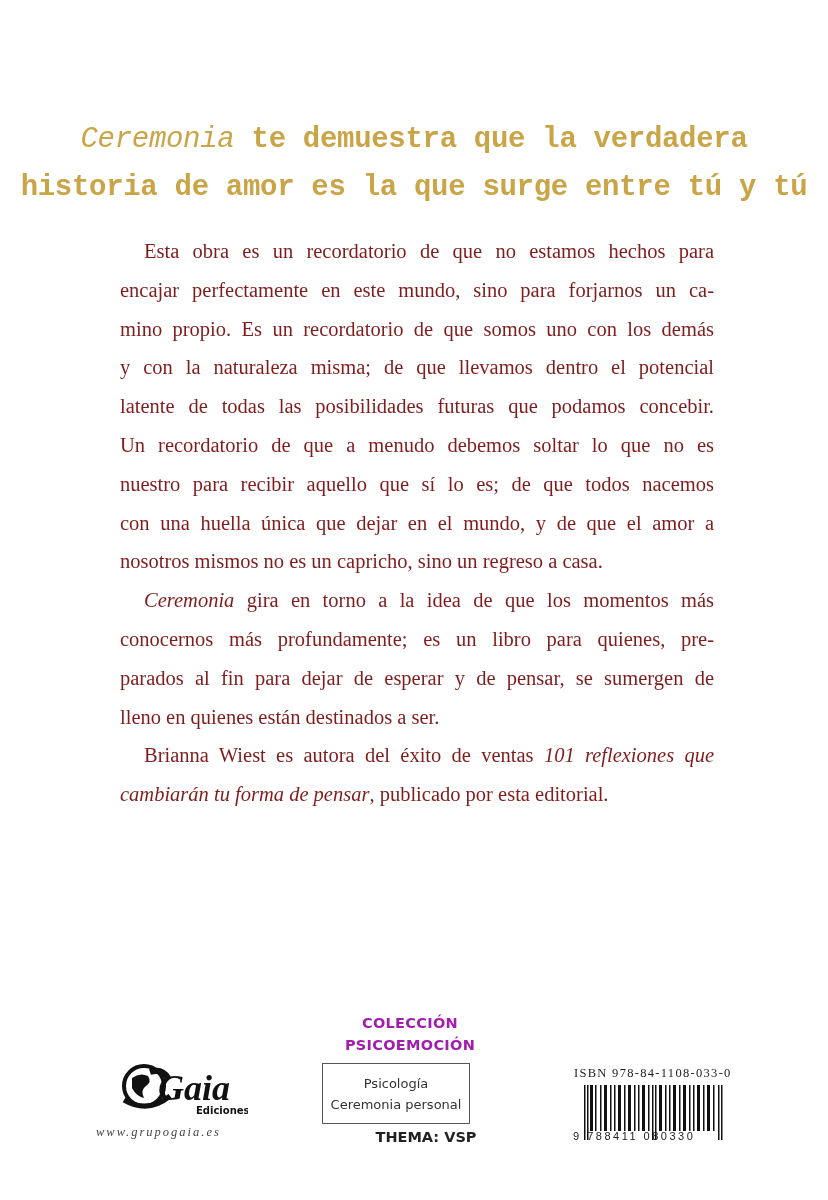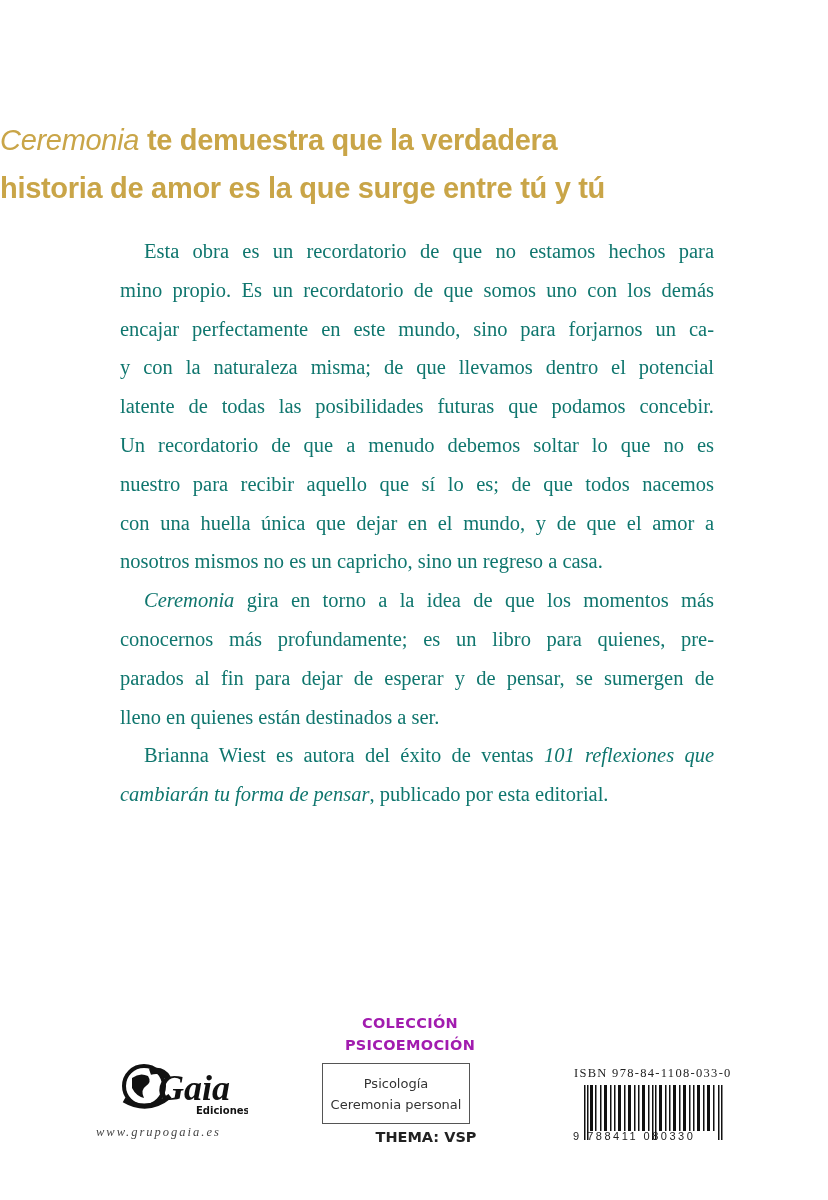--- a/index.html
+++ b/index.html
@@ -1,30 +1,30 @@
 <!DOCTYPE html>
 <html><head>
 <meta charset="utf-8">
 <style>
   html, body { margin: 0; padding: 0; }
   body {
     width: 828px; height: 1200px; background: #ffffff; position: relative; overflow: hidden;
     font-family: "Liberation Serif", "DejaVu Serif", serif; color: #2a2a2a;
   }
   .headline {
-    position: absolute; left: 0; width: 828px; 
-    font-family: Liberation Sans, sans-serif; font-weight: bold;
+    position: absolute; left: 0; width: 828px; text-align: center;
+    font-family: Liberation Mono, monospace; font-weight: bold;
     font-size: 29px; line-height: 48px; color: #c9a548; top: 116px;
     letter-spacing: -0.3px;
   }
   .headline .line { display: block; white-space: nowrap; }
   .headline em { font-weight: normal; font-style: italic; }
   .body-text {
     position: absolute; left: 120px; width: 594px; top: 232px;
-    font-size: 20.5px; line-height: 38.8px; color: #0f766e; text-align: justify;
+    font-size: 20.5px; line-height: 38.8px; color: #7f1d1d; text-align: justify;
   }
   .body-text .ln { display: block; white-space: nowrap; text-align-last: justify; }
   .body-text .ln.last { text-align-last: left; }
   .body-text .indent { padding-left: 24px; }
   .collection {
     position: absolute; left: 300px; width: 220px; top: 1012px; text-align: center;
     font-family: "DejaVu Sans", sans-serif; font-weight: bold; font-size: 14.5px;
     line-height: 22px; color: #a21caf; letter-spacing: 0.3px;
   }
   .subject-box {
@@ -56,22 +56,22 @@
 </head>
 <body>
 
 <div class="headline">
   <span class="line"><em>Ceremonia</em><span> te demuestra que la verdadera</span></span>
   <span class="line">historia de amor es la que surge entre tú y tú</span>
 </div>
 
 <div class="body-text">
   <span class="ln indent">Esta obra es un recordatorio de que no estamos hechos para</span>
+  <span class="ln">encajar perfectamente en este mundo, sino para forjarnos un ca-</span>
   <span class="ln">mino propio. Es un recordatorio de que somos uno con los demás</span>
-  <span class="ln">encajar perfectamente en este mundo, sino para forjarnos un ca-</span>
   <span class="ln">y con la naturaleza misma; de que llevamos dentro el potencial</span>
   <span class="ln">latente de todas las posibilidades futuras que podamos concebir.</span>
   <span class="ln">Un recordatorio de que a menudo debemos soltar lo que no es</span>
   <span class="ln">nuestro para recibir aquello que sí lo es; de que todos nacemos</span>
   <span class="ln">con una huella única que dejar en el mundo, y de que el amor a</span>
   <span class="ln last">nosotros mismos no es un capricho, sino un regreso a casa.</span>
   <span class="ln indent"><i>Ceremonia</i><span> gira en torno a la idea de que los momentos más</span></span>
   <span class="ln">conocernos más profundamente; es un libro para quienes, pre-</span>
   <span class="ln">parados al fin para dejar de esperar y de pensar, se sumergen de</span>
   <span class="ln last">lleno en quienes están destinados a ser.</span>

